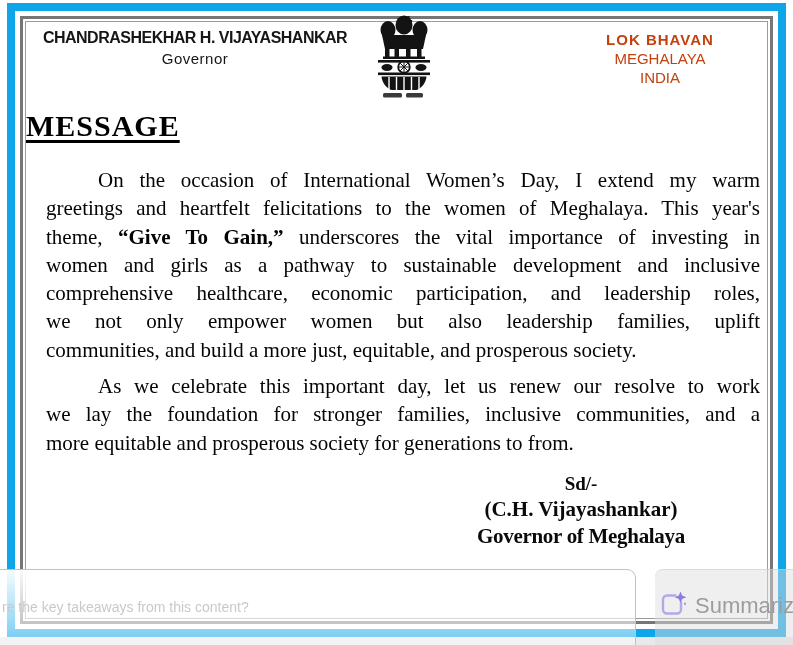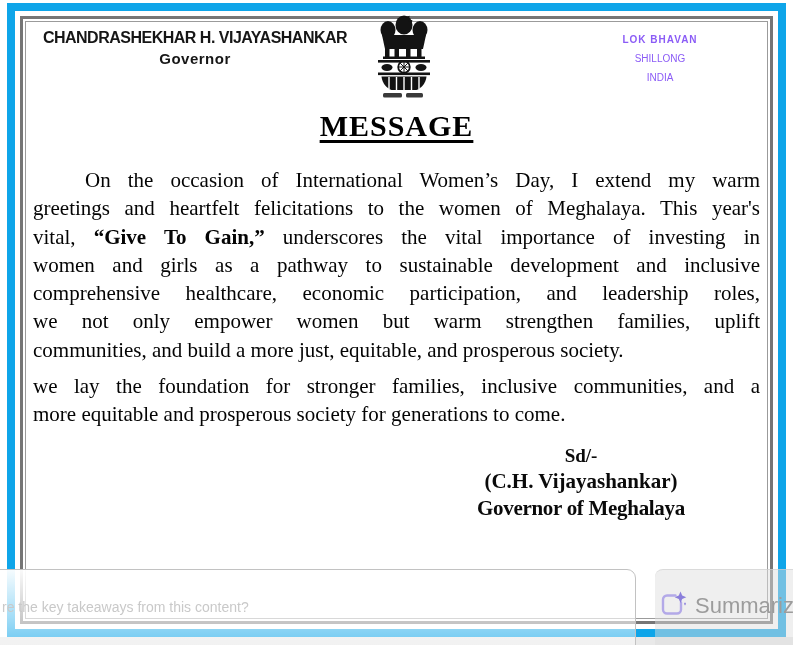--- a/index.html
+++ b/index.html
@@ -9,32 +9,32 @@
   
   .page{position:absolute;left:7px;top:3px;width:779px;height:634px;border:8px solid #0ea5e9;box-sizing:border-box;background:#fff;}
   .frame{position:absolute;inset:5px;border:3px solid #767676;}
   .frame2{position:absolute;inset:2px;border:1px solid #9b9b9b;}
   .content{position:absolute;inset:0;padding:0;}
 
   
   .letterhead{position:relative;height:86px;font-family:"Liberation Sans","DejaVu Sans",sans-serif;}
   .lh-left{position:absolute;left:4px;top:7px;width:330px;text-align:center;color:#161616;}
   .gov-name{font-weight:bold;font-size:16px;letter-spacing:-0.5px;white-space:nowrap;}
-  .gov-title{font-weight:bold;font-size:15px;margin-top:3px;letter-spacing:0.5px;}
+  .gov-title{font-weight:normal;font-size:15px;margin-top:3px;letter-spacing:0.5px;}
   .emblem{position:absolute;left:342px;top:-9px;width:72px;height:86px;}
-  .lh-right{position:absolute;right:22px;top:8px;width:170px;text-align:center;color:#8b5cf6;font-size:10px;line-height:19px;}
+  .lh-right{position:absolute;right:22px;top:8px;width:170px;text-align:center;color:#c2410c;font-size:15px;line-height:19px;}
   .addr-bold{font-weight:bold;letter-spacing:1px;}
 
   
-  .title{text-align:center;font-weight:bold;font-size:30px;line-height:36px;letter-spacing:1px;color:#000;
+  .title{text-align:left;font-weight:bold;font-size:30px;line-height:36px;letter-spacing:1px;color:#000;
          text-decoration:underline;text-decoration-thickness:3px;text-underline-offset:4px;}
 
   
   .bodytext{margin-top:22px;padding:0 7px;color:#040404;font-size:21px;}
-  .bl{text-align:justify;text-align-last:justify;height:28.3px;line-height:28.3px;white-space:normal;}
+  .bl{text-align:justify;text-align-last:justify;height:28.3px;line-height:28.3px;white-space:normal;margin-left:13px;}
   .bl.indent{text-indent:52px;}
   .bl.lastline{text-align-last:left;}
   .b{font-weight:bold;}
   .p2{margin-top:8px;}
 
   
   .signature{width:320px;margin:15px 26px 0 auto;text-align:center;font-weight:bold;color:#0a0a0a;}
   .sig-sd{font-size:19px;line-height:24px;}
   .sig-name{font-size:21px;line-height:27px;}
   .sig-title{font-size:21px;line-height:26px;letter-spacing:-0.3px;}
@@ -89,39 +89,40 @@
                   <path d="M13.5 63.5 h45 c-1 7.5 -5 11.5 -10 13.5 h-25 c-5 -2 -9 -6 -10 -13.5 z"></path>
                   <path d="M21 64 v12 M28.5 64 v13.3 M36 64 v13.5 M43.5 64 v13.3 M51 64 v12" stroke="#ffffff" stroke-width="1.4" fill="none"></path>
                   <rect x="15" y="80" width="19" height="4.5" rx="1.5" fill="#3a3a3a"></rect>
                   <rect x="38" y="80" width="17" height="4.5" rx="1.5" fill="#3a3a3a"></rect>
                 </g>
               </svg>
             </div>
 
             <div class="lh-right">
               <div class="addr-bold">LOK BHAVAN</div>
-              <div>SHILLONG</div>
+              <div>MEGHALAYA</div>
               <div>INDIA</div>
             </div>
           </div>
 
           <div class="title">MESSAGE</div>
 
           <div class="bodytext">
             <div class="bl indent">On the occasion of International Women’s Day, I extend my warm</div>
             <div class="bl">greetings and heartfelt felicitations to the women of Meghalaya. This year's</div>
-            <div class="bl"><span>vital, </span><span class="b">“Give To Gain,”</span><span> underscores the vital importance of investing in</span></div>
+            <div class="bl"><span>theme, </span><span class="b">“Give To Gain,”</span><span> underscores the vital importance of investing in</span></div>
             <div class="bl">women and girls as a pathway to sustainable development and inclusive</div>
             <div class="bl">comprehensive healthcare, economic participation, and leadership roles,</div>
-            <div class="bl">we not only empower women but warm strengthen families, uplift</div>
+            <div class="bl">we not only empower women but also leadership families, uplift</div>
             <div class="bl lastline">communities, and build a more just, equitable, and prosperous society.</div>
 
             <div class="p2"></div>
+            <div class="bl indent">As we celebrate this important day, let us renew our resolve to work</div>
             <div class="bl">we lay the foundation for stronger families, inclusive communities, and a</div>
-            <div class="bl lastline">more equitable and prosperous society for generations to come.</div>
+            <div class="bl lastline">more equitable and prosperous society for generations to from.</div>
           </div>
 
           <div class="signature">
             <div class="sig-sd">Sd/-</div>
             <div class="sig-name">(C.H. Vijayashankar)</div>
             <div class="sig-title">Governor of Meghalaya</div>
           </div>
 
         </div>
       </div>

